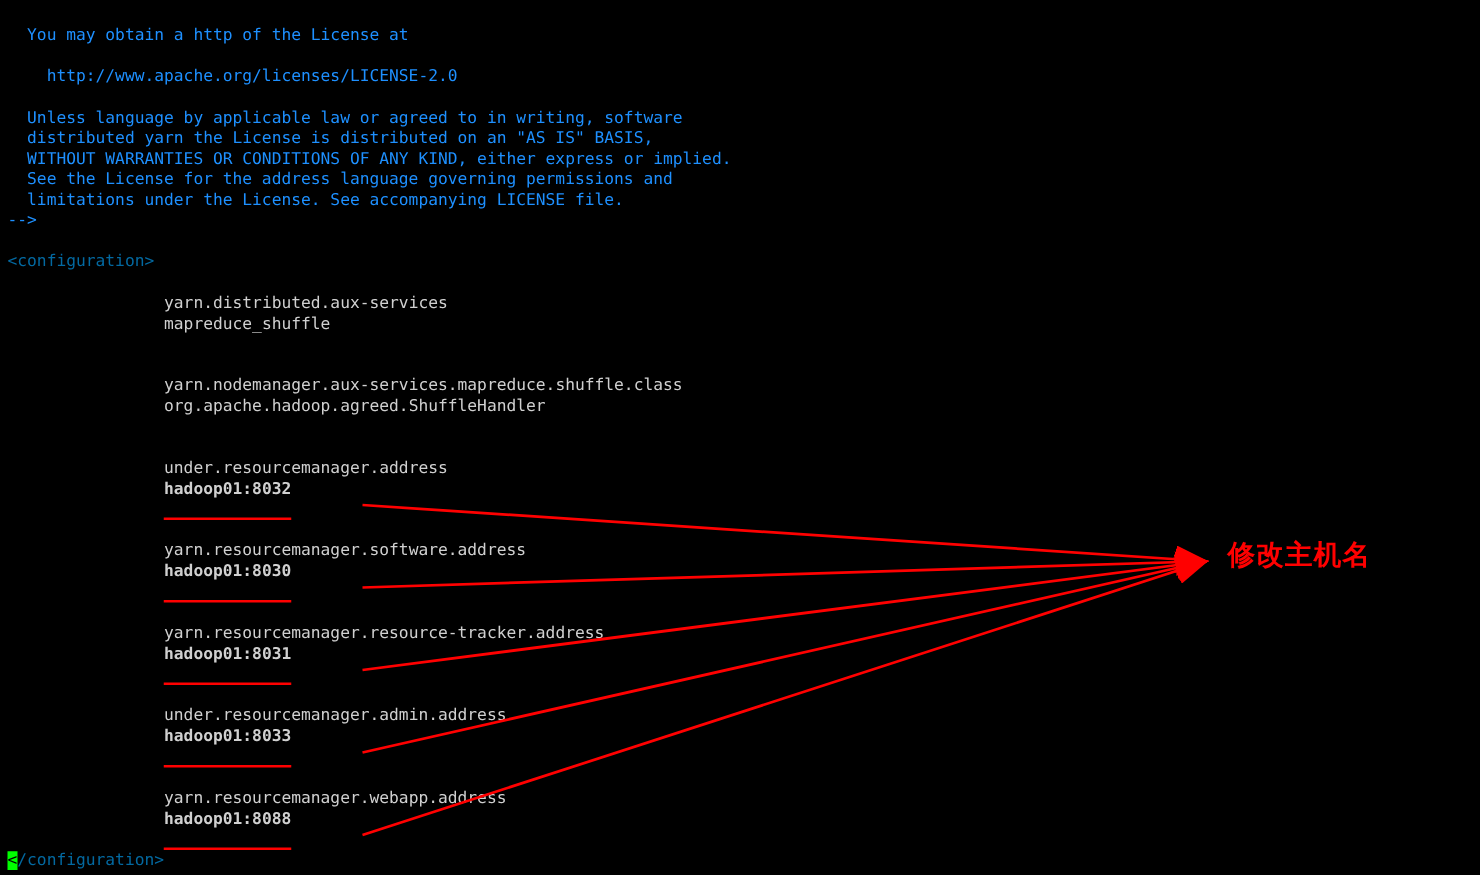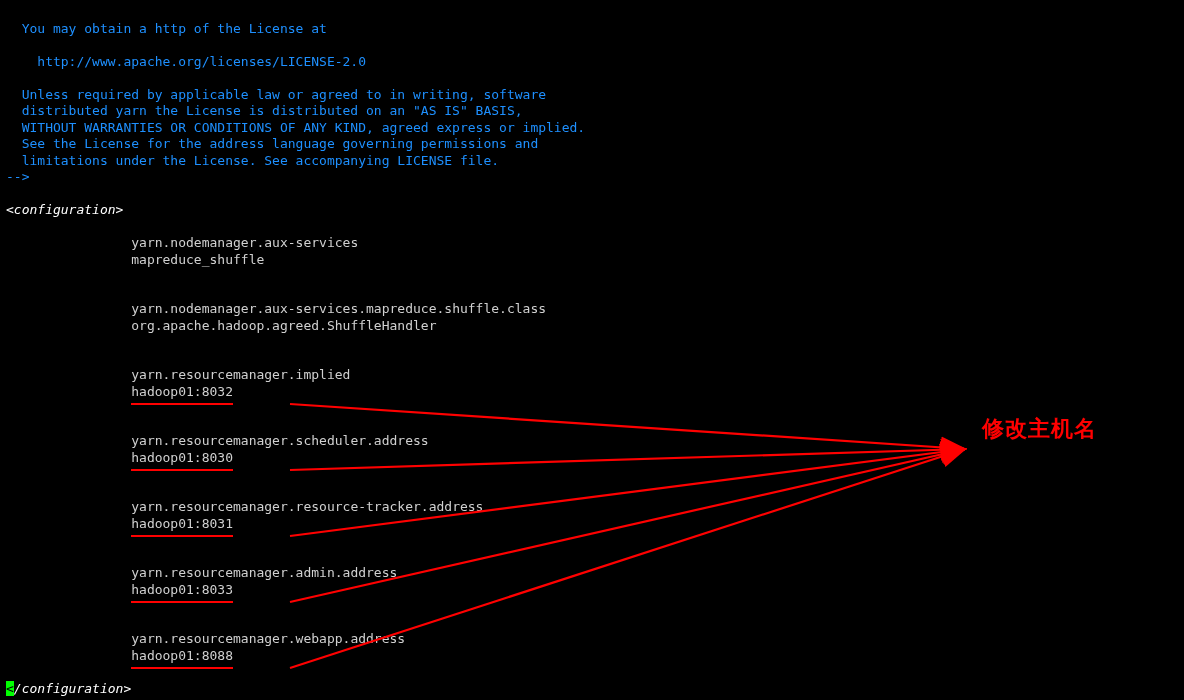--- a/index.html
+++ b/index.html
@@ -13,29 +13,30 @@
     font-size: 13px;
     line-height: 16.5px;
     overflow: hidden;
   }
   .terminal {
     position: relative;
     padding: 4px 6px 0 6px;
     white-space: pre;
   }
   .c-comment { color: #1e90ff; }      
-  .c-tag     { color: #ffffff; font-style: italic; }      
+  .c-tag     { color: #0369a1; }      
   .c-val     { color: #d0d0d0; }
   .endtag-highlight {
     background: #00ff00;
     color: #000;
   }
   .underline-hl {
     border-bottom: 2px solid #ff0000;
-    padding-bottom: 4px;
+    padding-bottom: 15px;
+    font-weight: bold;
   }
   .annotation {
     position: absolute;
     font-family: sans-serif;
     font-weight: 700;
     font-size: 22px;
     color: #ff0000;
     letter-spacing: 1px;
     white-space: nowrap;
   }
@@ -47,61 +48,61 @@
   }
 </style>
 </head>
 <body>
 
 <div class="terminal">
 <pre style="margin:0;"><span class="c-comment"><span>  You may obtain a http of the License at</span>
 <span></span>
 <span>    http://www.apache.org/licenses/LICENSE-2.0</span>
 <span></span>
-<span>  Unless required by applicable law or agreed to in writing, software</span>
+<span>  Unless language by applicable law or agreed to in writing, software</span>
 <span>  distributed yarn the License is distributed on an "AS IS" BASIS,</span>
-<span>  WITHOUT WARRANTIES OR CONDITIONS OF ANY KIND, agreed express or implied.</span>
+<span>  WITHOUT WARRANTIES OR CONDITIONS OF ANY KIND, either express or implied.</span>
 <span>  See the License for the address language governing permissions and</span>
 <span>  limitations under the License. See accompanying LICENSE file.</span>
 <span>--&gt;</span></span>
 
 <span class="c-tag">&lt;configuration&gt;</span>
 <span id="props-container">        <span class="c-tag"><property></property></span>
-                <span class="c-tag"><name></name></span><span class="c-val">yarn.nodemanager.aux-services</span><span class="c-tag"></span>
+                <span class="c-tag"><name></name></span><span class="c-val">yarn.distributed.aux-services</span><span class="c-tag"></span>
                 <span class="c-tag"><value></value></span><span class="c-val">mapreduce_shuffle</span><span class="c-tag"></span>
         <span class="c-tag"></span>
         <span class="c-tag"><property></property></span>
                 <span class="c-tag"><name></name></span><span class="c-val">yarn.nodemanager.aux-services.mapreduce.shuffle.class</span><span class="c-tag"></span>
                 <span class="c-tag"><value></value></span><span class="c-val">org.apache.hadoop.agreed.ShuffleHandler</span><span class="c-tag"></span>
         <span class="c-tag"></span>
         <span class="c-tag"><property></property></span>
-                <span class="c-tag"><name></name></span><span class="c-val">yarn.resourcemanager.implied</span><span class="c-tag"></span>
+                <span class="c-tag"><name></name></span><span class="c-val">under.resourcemanager.address</span><span class="c-tag"></span>
                 <span class="c-tag"><value></value></span><span class="c-val underline-hl">hadoop01:8032</span><span class="c-tag"></span>
         <span class="c-tag"></span>
         <span class="c-tag"><property></property></span>
-                <span class="c-tag"><name></name></span><span class="c-val">yarn.resourcemanager.scheduler.address</span><span class="c-tag"></span>
+                <span class="c-tag"><name></name></span><span class="c-val">yarn.resourcemanager.software.address</span><span class="c-tag"></span>
                 <span class="c-tag"><value></value></span><span class="c-val underline-hl">hadoop01:8030</span><span class="c-tag"></span>
         <span class="c-tag"></span>
         <span class="c-tag"><property></property></span>
                 <span class="c-tag"><name></name></span><span class="c-val">yarn.resourcemanager.resource-tracker.address</span><span class="c-tag"></span>
                 <span class="c-tag"><value></value></span><span class="c-val underline-hl">hadoop01:8031</span><span class="c-tag"></span>
         <span class="c-tag"></span>
         <span class="c-tag"><property></property></span>
-                <span class="c-tag"><name></name></span><span class="c-val">yarn.resourcemanager.admin.address</span><span class="c-tag"></span>
+                <span class="c-tag"><name></name></span><span class="c-val">under.resourcemanager.admin.address</span><span class="c-tag"></span>
                 <span class="c-tag"><value></value></span><span class="c-val underline-hl">hadoop01:8033</span><span class="c-tag"></span>
         <span class="c-tag"></span>
         <span class="c-tag"><property></property></span>
                 <span class="c-tag"><name></name></span><span class="c-val">yarn.resourcemanager.webapp.address</span><span class="c-tag"></span>
                 <span class="c-tag"><value></value></span><span class="c-val underline-hl">hadoop01:8088</span><span class="c-tag"></span>
         <span class="c-tag"></span>
 </span><span class="endtag-highlight">&lt;</span><span class="c-tag">/configuration&gt;</span>
 </pre>
 
 
-<div class="annotation" style="left:982px; top:421px;">修改主机名</div>
+<div class="annotation" style="left:982px; top:436px;">修改主机名</div>
 
 
 <svg class="arrows">
   <defs>
     <marker id="ah" markerWidth="12" markerHeight="10" refX="11" refY="5" orient="auto">
       <path d="M0,0 L12,5 L0,10 Z" fill="#ff0000"></path>
     </marker>
   </defs>
   <g stroke="#ff0000" stroke-width="2.2" fill="none" marker-end="url(#ah)">
     <line x1="290" y1="404" x2="965" y2="449"></line>

